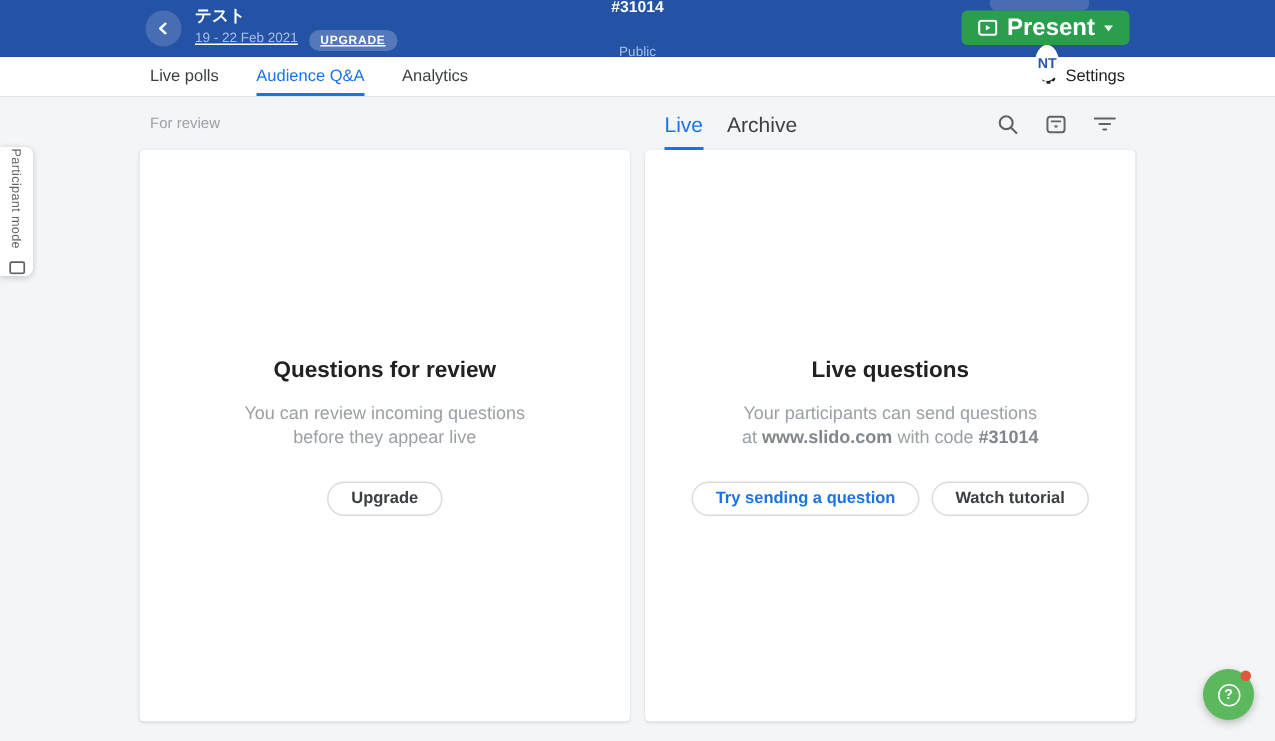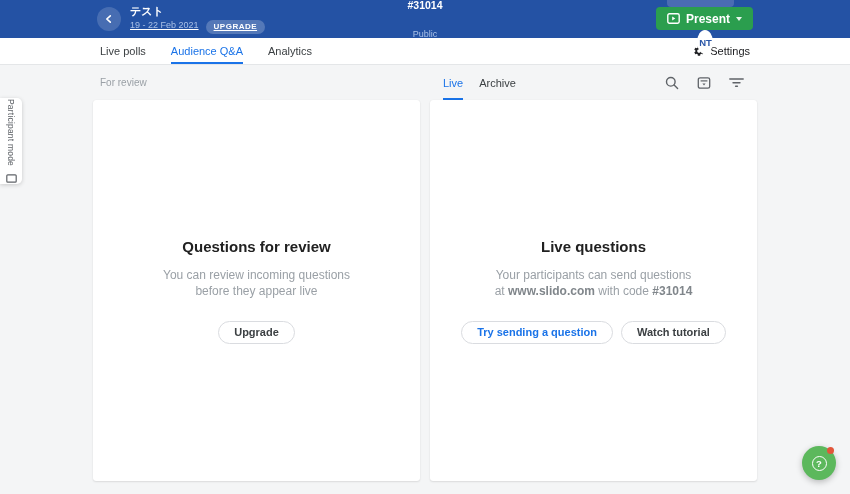--- a/index.html
+++ b/index.html
@@ -59,21 +59,21 @@
     border: none; border-radius: 4px;
     font-size: 11px; font-weight: 500;
     display: flex; align-items: center; gap: 7px;
     cursor: pointer;
   }
   .present-button {
     margin-left: 8px;
     height: 23px; padding: 0 11px;
     background: #2b9e4e; color: #fff;
     border: none; border-radius: 4px;
-    font-size: 12px; font-weight: 600;
+    font-size: 16px; font-weight: 600;
     display: flex; align-items: center; gap: 6px;
     cursor: pointer;
   }
   .caret {
     width: 0; height: 0;
     border-left: 3.5px solid transparent;
     border-right: 3.5px solid transparent;
     border-top: 4px solid rgba(255,255,255,0.9);
   }
   .avatar {
@@ -114,21 +114,21 @@
   .container { width: 664px; margin: 0 auto; }
   .toolbar-row { height: 35px; display: flex; gap: 10px; }
   .toolbar-left {
     width: 327px; display: flex; align-items: center; padding-left: 7px;
   }
   .for-review-label { font-size: 10px; color: #9aa0a6; }
   .toolbar-right {
     width: 327px; display: flex; align-items: stretch; padding-left: 13px;
   }
   .qa-tab {
-    font-size: 11px; font-weight: 500; color: #3c4043;
+    font-size: 14px; font-weight: 500; color: #3c4043;
     margin-right: 16px; cursor: pointer;
     display: flex; align-items: center;
     border: none; background: none;
     border-bottom: 2px solid transparent; padding-top: 2px;
   }
   .qa-tab.active { color: #1a73e8; border-bottom: 2px solid #1a73e8; }
   .qa-actions {
     margin-left: auto; display: flex; align-items: center; gap: 18px; padding-right: 13px;
   }
   .icon-button { background: none; border: none; padding: 0; cursor: pointer; display: flex; }

